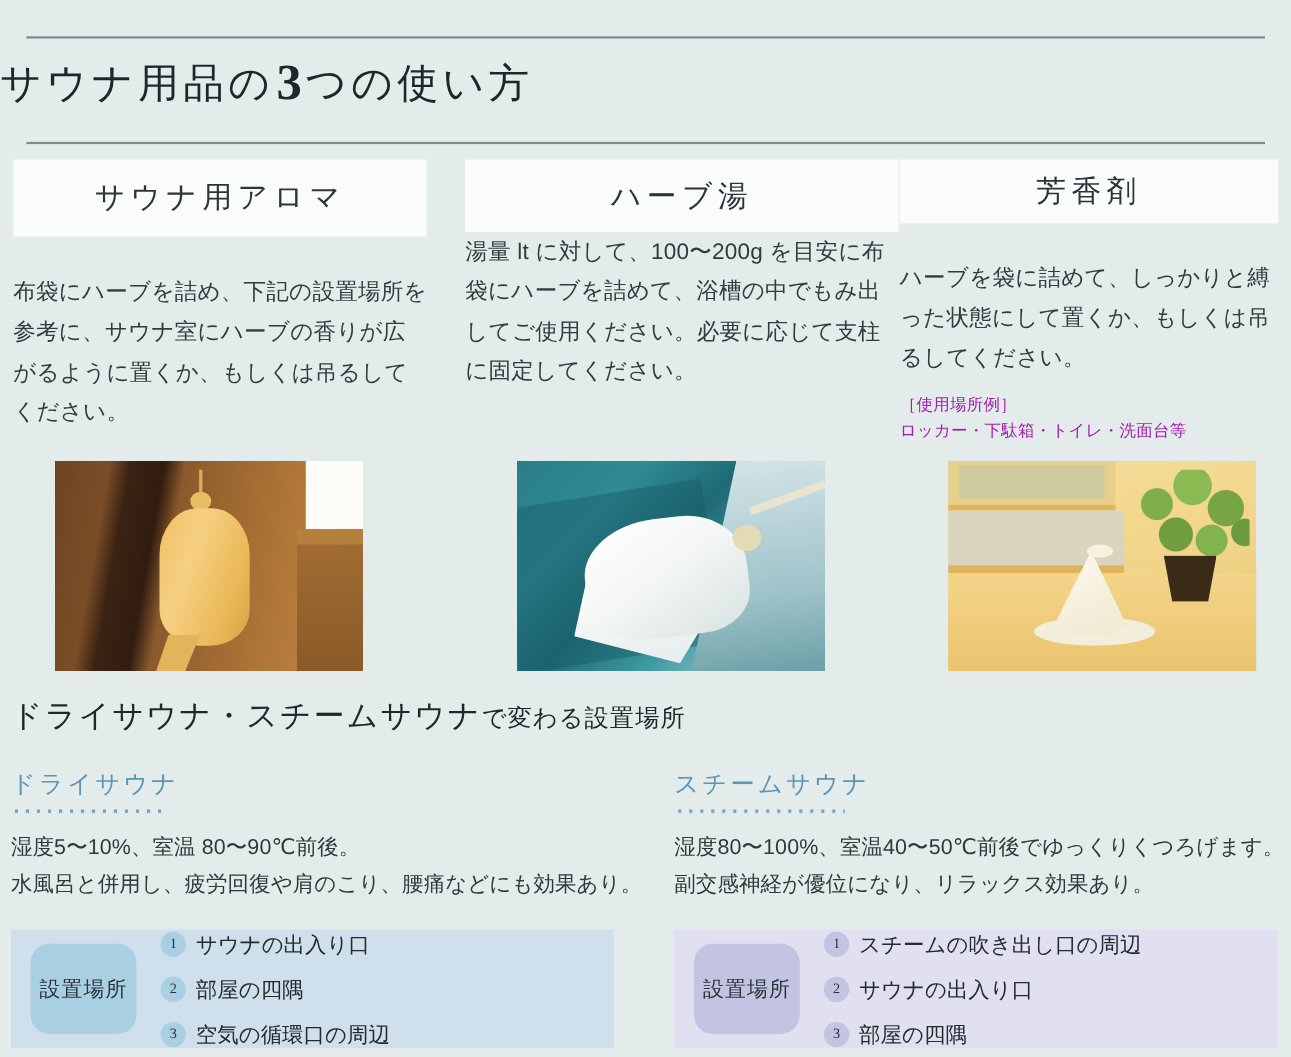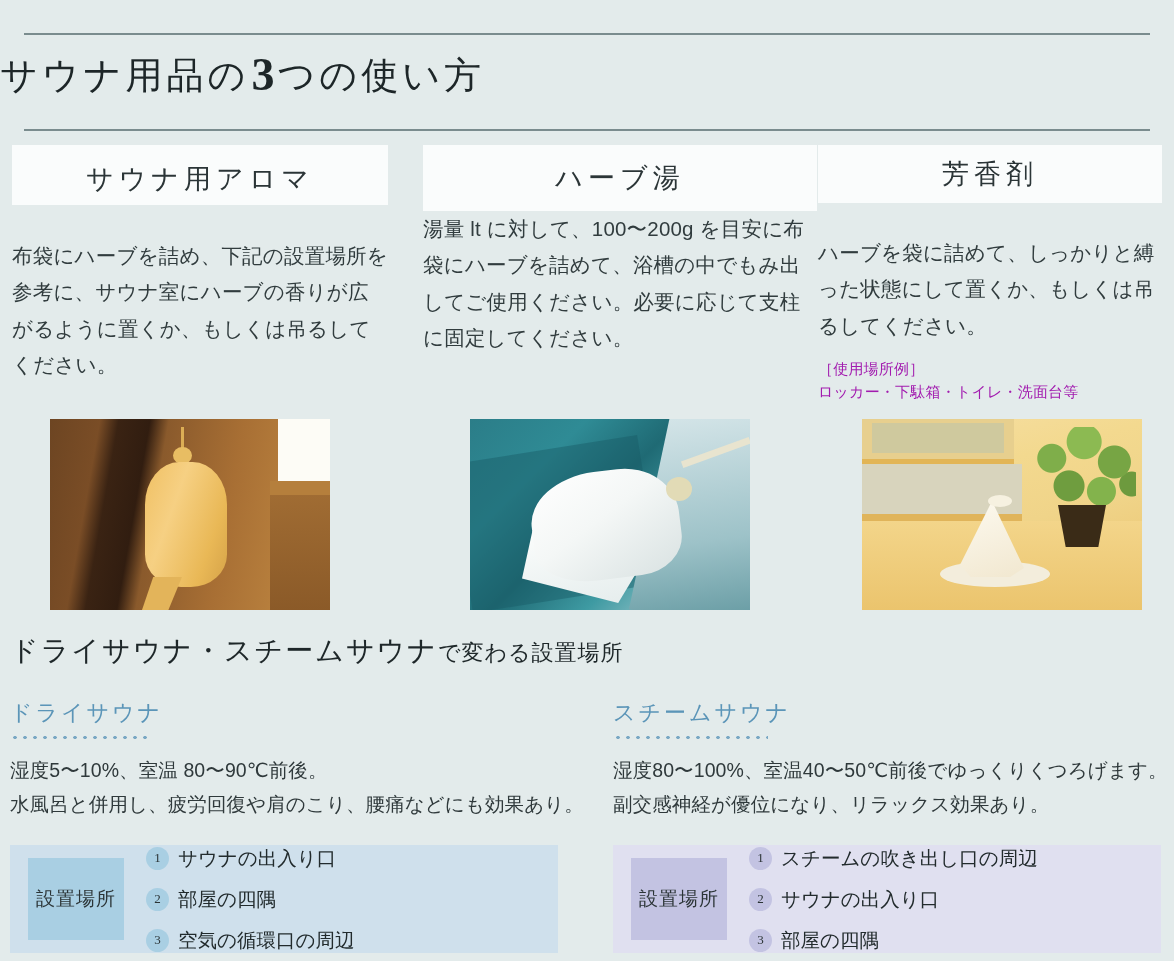--- a/index.html
+++ b/index.html
@@ -73,21 +73,21 @@
 
   .col-head {
     background: #fafcfc;
     text-align: center;
     font-family: "Liberation Serif", "DejaVu Serif", serif;
     font-size: 27px;
     letter-spacing: 5px;
     color: #2b3537;
     box-sizing: border-box;
   }
-  .col-1 .col-head { height: 60px; line-height: 68px; }
+  .col-1 .col-head { height: 70px; line-height: 68px; }
   .col-2 .col-head { height: 66px; line-height: 66px; }
   .col-3 .col-head { height: 58px; line-height: 58px; }
 
   .col-body {
     font-size: 20.5px;
     line-height: 1.78;
     letter-spacing: 0.2px;
     color: #313c3e;
   }
   .col-1 .col-body { margin-top: 33px; }
@@ -292,21 +292,21 @@
     align-items: center;
     padding: 0 0 0 18px;
   }
   .place-left  { left: 10px;  width: 548px; background: #cfe0ec; }
   .place-right { left: 613px; width: 548px; background: #e0e0f0; }
 
   .place-label {
     flex: 0 0 auto;
     width: 96px;
     height: 82px;
-    border-radius: 0;
+    border-radius: 17px;
     display: flex;
     align-items: center;
     justify-content: center;
     font-size: 19px;
     letter-spacing: 1px;
     color: #2b3436;
   }
   .place-left  .place-label { background: #a9cfe3; }
   .place-right .place-label { background: #c3c3e2; }
 

